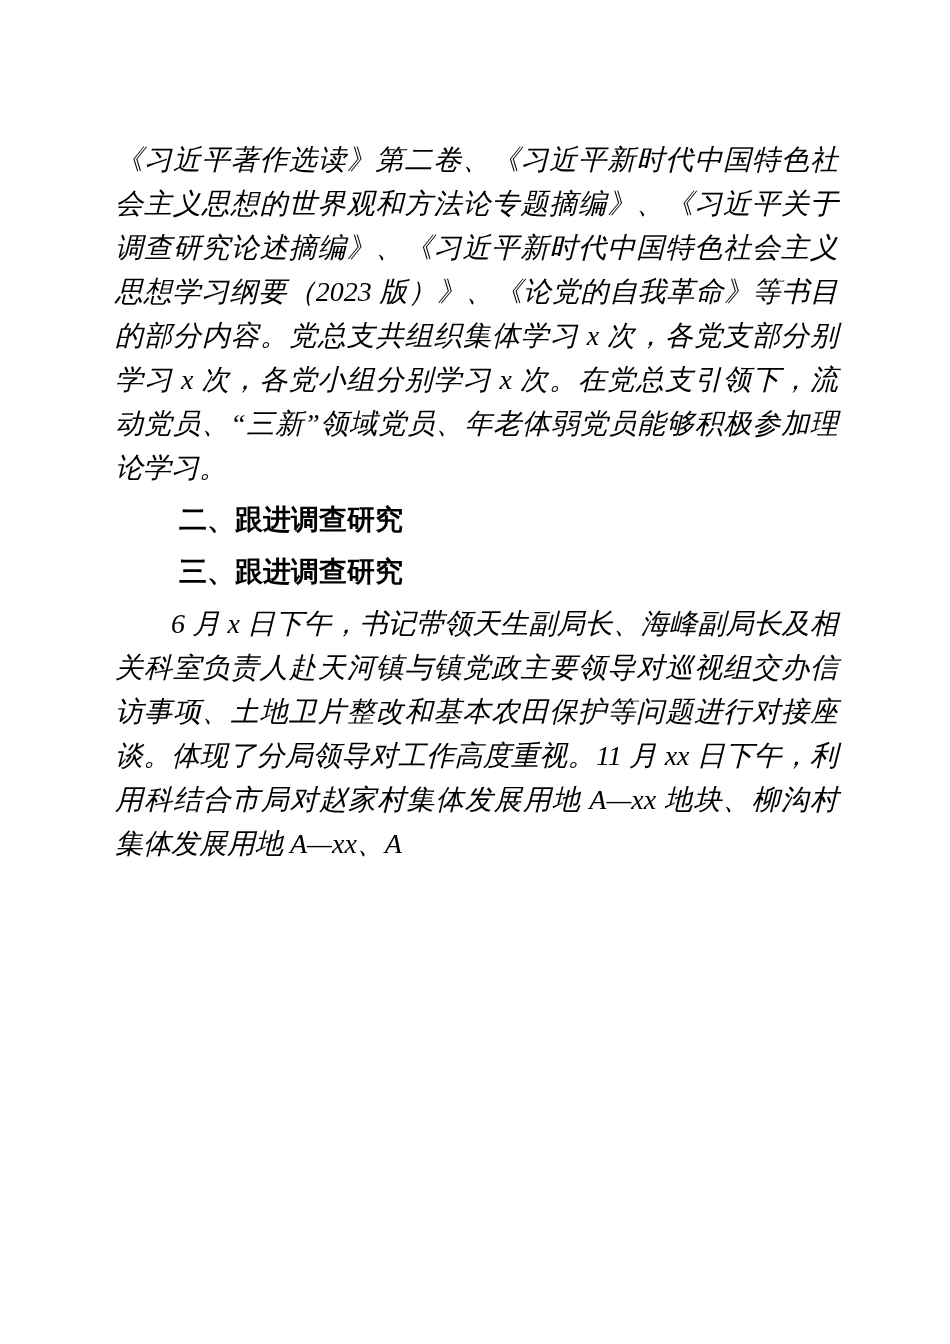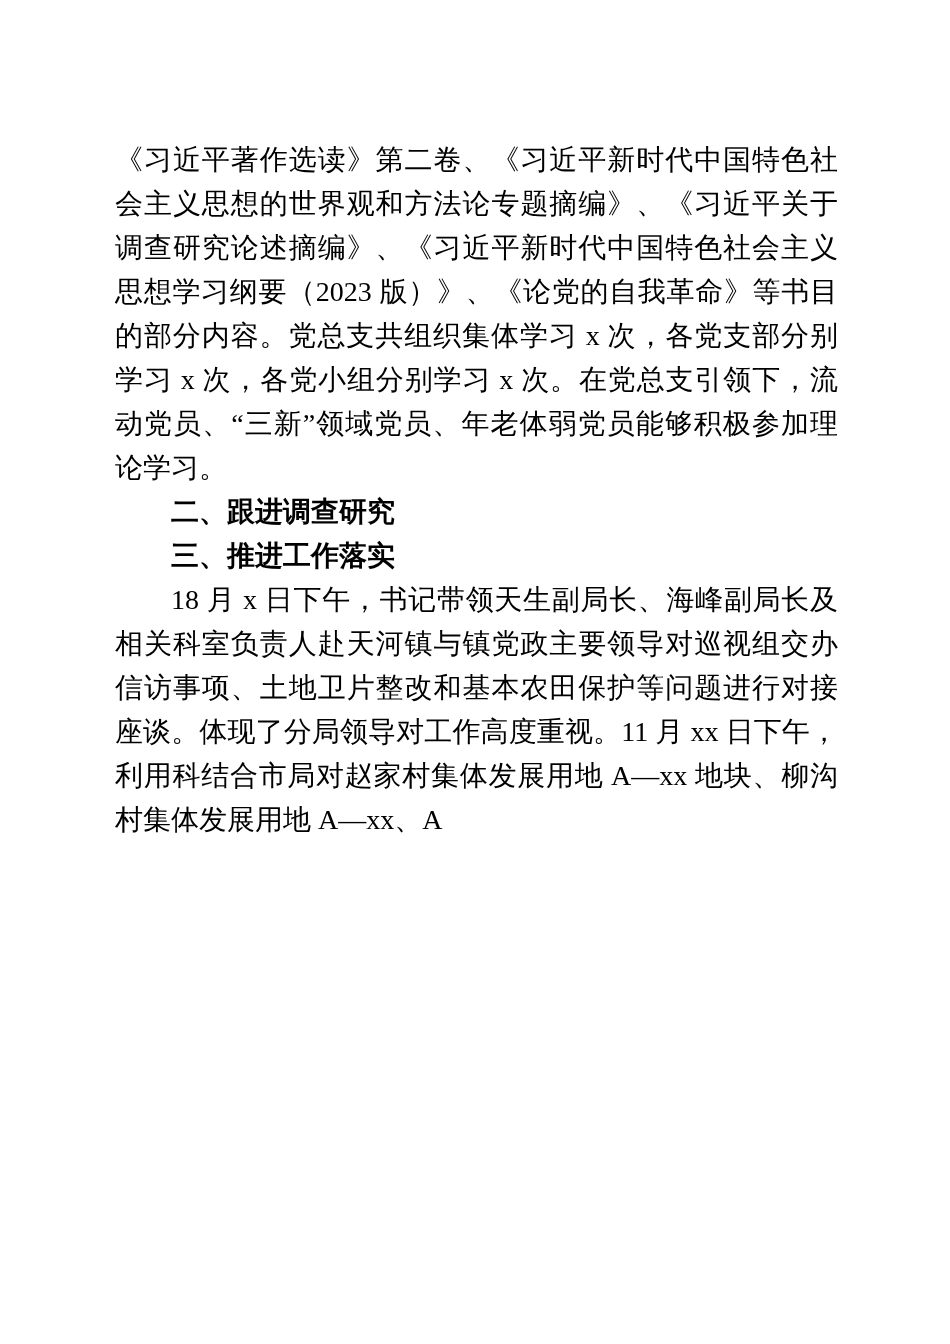--- a/index.html
+++ b/index.html
@@ -18,39 +18,40 @@
     font-family: "Liberation Serif", "DejaVu Serif", serif;
     font-size: 28px;
     line-height: 44px;
     overflow: hidden;
   }
   .para {
     margin: 0;
     text-align: justify;
     text-indent: 2em;
     word-break: break-all;
+    font-style: italic;
   }
   .para.no-indent {
     text-indent: 0;
   }
   .heading {
-    margin: 0;
+    margin: 8px;
     text-align: left;
     text-indent: 2em;
     font-weight: 700;
     font-size: 28px;
     line-height: 44px;
     font-family: "Liberation Sans", "DejaVu Sans", sans-serif;
   }
 </style>
 </head>
 <body>
 
 <div class="page">
   <p class="para no-indent">《习近平著作选读》第二卷、《习近平新时代中国特色社会主义思想的世界观和方法论专题摘编》、《习近平关于调查研究论述摘编》、《习近平新时代中国特色社会主义思想学习纲要（2023 版）》、《论党的自我革命》等书目的部分内容。党总支共组织集体学习 x 次，各党支部分别学习 x 次，各党小组分别学习 x 次。在党总支引领下，流动党员、“三新”领域党员、年老体弱党员能够积极参加理论学习。</p>
 
   <h2 class="heading">二、跟进调查研究</h2>
 
 
-  <h2 class="heading">三、推进工作落实</h2>
+  <h2 class="heading">三、跟进调查研究</h2>
 
-  <p class="para">18 月 x 日下午，书记带领天生副局长、海峰副局长及相关科室负责人赴天河镇与镇党政主要领导对巡视组交办信访事项、土地卫片整改和基本农田保护等问题进行对接座谈。体现了分局领导对工作高度重视。11 月 xx 日下午，利用科结合市局对赵家村集体发展用地 A—xx 地块、柳沟村集体发展用地 A—xx、A</p>
+  <p class="para">6 月 x 日下午，书记带领天生副局长、海峰副局长及相关科室负责人赴天河镇与镇党政主要领导对巡视组交办信访事项、土地卫片整改和基本农田保护等问题进行对接座谈。体现了分局领导对工作高度重视。11 月 xx 日下午，利用科结合市局对赵家村集体发展用地 A—xx 地块、柳沟村集体发展用地 A—xx、A</p>
 </div>
 
 </body></html>

